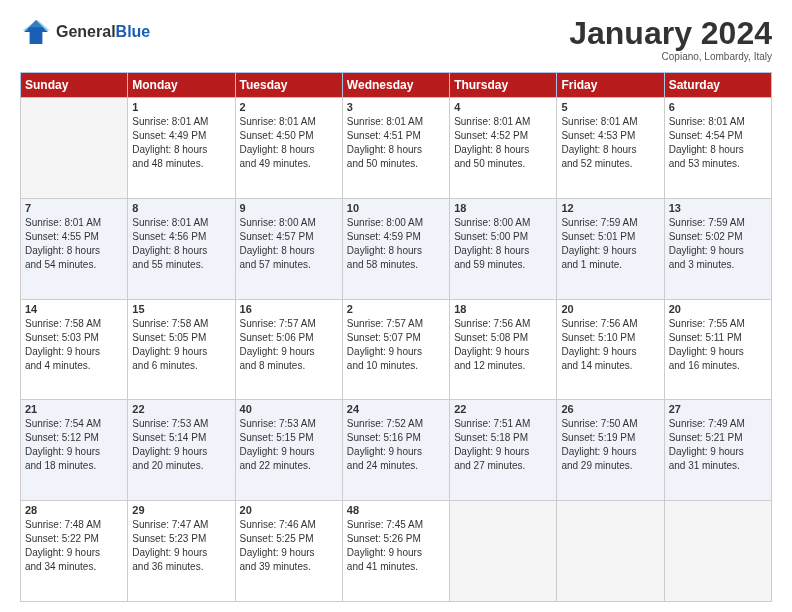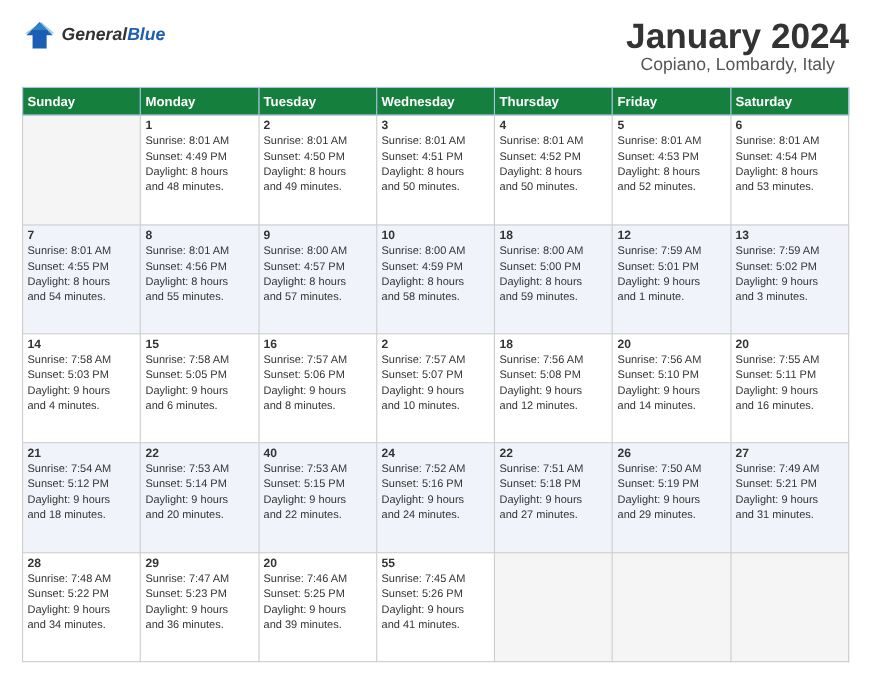--- a/index.html
+++ b/index.html
@@ -20,47 +20,46 @@
     .header {
       display: flex;
       align-items: flex-start;
       justify-content: space-between;
       margin-bottom: 10px;
     }
     .logo {
       display: flex;
       align-items: center;
       gap: 4px;
-      font-style: italic;
     }
     .logo-icon {
       width: 32px;
       height: 32px;
     }
     .title-block {
-      text-align: center;
+      text-align: right;
     }
     .month-title {
       font-size: 32px;
       font-weight: bold;
       color: #333;
       line-height: 1.1;
     }
     .subtitle {
-      font-size: 16px;
+      font-size: 10px;
       color: #555;
     }
     .calendar-table {
       width: 100%;
       border-collapse: collapse;
       flex: 1;
       table-layout: fixed;
     }
     .calendar-table th {
-      background-color: #15803d;
+      background-color: #b91c1c;
       color: #fff;
       font-size: 12px;
       font-weight: bold;
       padding: 5px 4px;
       text-align: left;
       border: 1px solid #aac4e8;
     }
     .calendar-table td {
       border: 1px solid #ccc;
       vertical-align: top;
@@ -250,21 +249,21 @@
           </td>
           <td>
             <div class="day-number">29</div>
             <div class="day-info">Sunrise: 7:47 AM<br>Sunset: 5:23 PM<br>Daylight: 9 hours<br>and 36 minutes.</div>
           </td>
           <td>
             <div class="day-number">20</div>
             <div class="day-info">Sunrise: 7:46 AM<br>Sunset: 5:25 PM<br>Daylight: 9 hours<br>and 39 minutes.</div>
           </td>
           <td>
-            <div class="day-number">55</div>
+            <div class="day-number">48</div>
             <div class="day-info">Sunrise: 7:45 AM<br>Sunset: 5:26 PM<br>Daylight: 9 hours<br>and 41 minutes.</div>
           </td>
           <td class="empty"></td>
           <td class="empty"></td>
           <td class="empty"></td>
         </tr>
       </tbody>
   </table>
 </div>
 

